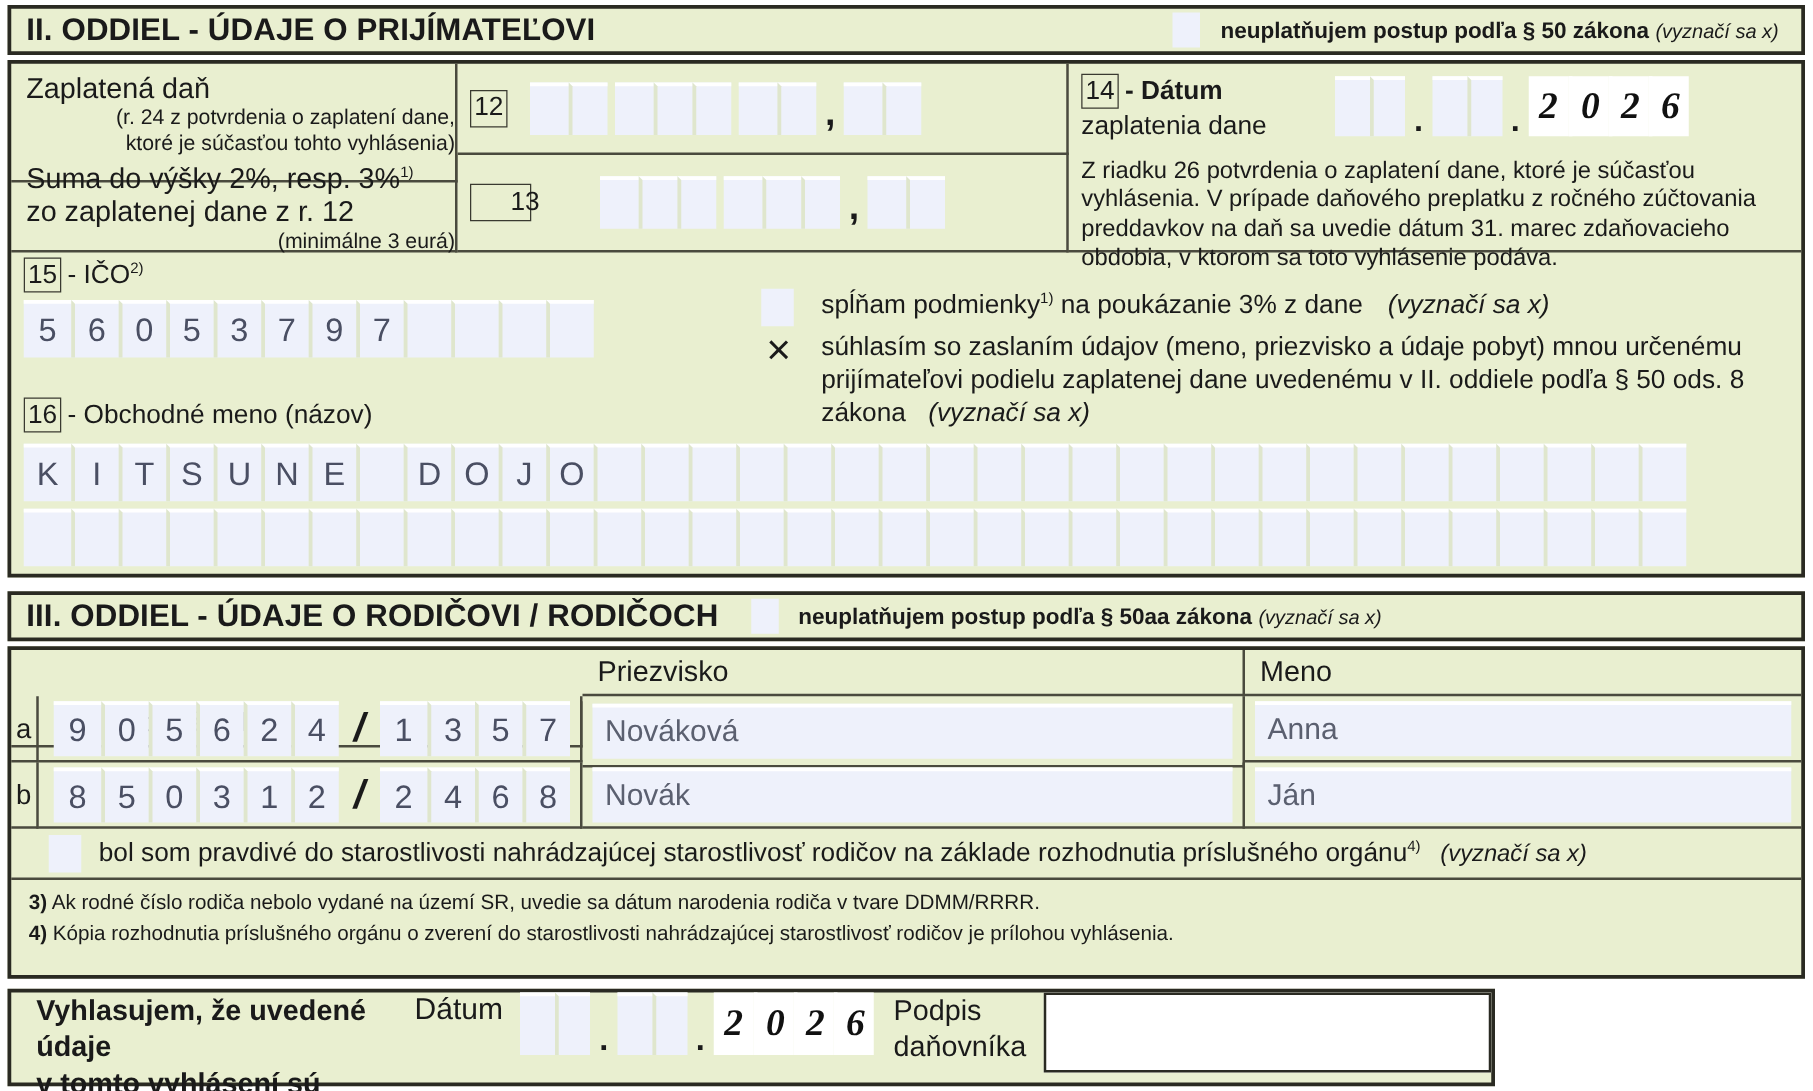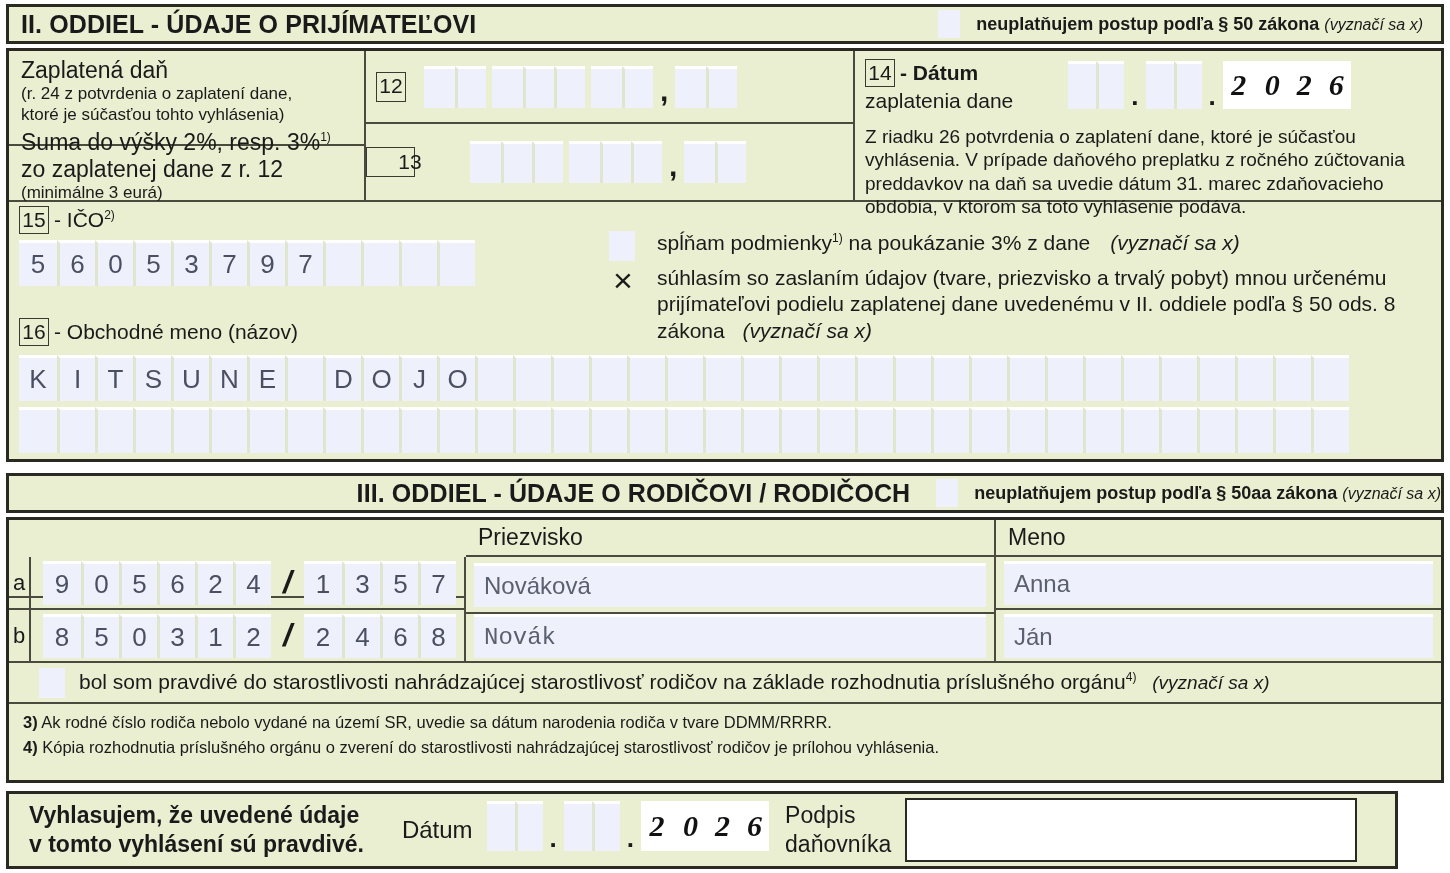--- a/index.html
+++ b/index.html
@@ -70,21 +70,21 @@
   }
   .yearcell{
     background:#ffffff;border-top:none;
     font-family:"Liberation Serif",serif;font-style:italic;font-weight:bold;
     color:#111;font-size:30px;
   }
   .yearcell + .yearcell{border-left:3px solid #ffffff;}
 
   
   .lbl{font-size:21px;line-height:1.18;}
-  .lbl-sm{font-size:17px;line-height:1.2;}
+  .lbl-sm{font-size:17px;line-height:1.2;text-align:right;}
   .sup{font-size:12px;vertical-align:super;}
   .ital{font-style:italic;}
 
   
   .tfield{
     background:#eef1fb;border-top:3px solid #ffffff;
     font-size:24px;color:#5b6070;
     display:flex;align-items:center;padding-left:10px;box-sizing:border-box;
   }
 </style>
@@ -141,21 +141,21 @@
 
     <div style="position:absolute;left:0px;top:73px;width:357px;height:78px;border-right:2px solid #4a4a3e;border-bottom:2px solid #4a4a3e;box-sizing:border-box;padding:5px 0 0 12px;">
       <div class="lbl" style="font-size:23px;">
         <span>Suma do výšky 2%, resp. 3%</span><span class="sup">1)</span>
       </div>
       <div class="lbl" style="font-size:23px;">zo zaplatenej dane z r. 12</div>
       <div class="lbl-sm">(minimálne 3 eurá)</div>
     </div>
 
     <div style="position:absolute;left:357px;top:73px;width:489px;height:78px;border-right:2px solid #4a4a3e;border-bottom:2px solid #4a4a3e;box-sizing:border-box;display:flex;align-items:center;">
-      <span class="numbox" style="width:30px;height:30px;padding-left:43px;">13</span>
+      <span class="numbox" style="margin-left:10px;width:30px;height:30px;padding-left:43px;">13</span>
       <span style="width:55px"></span>
       <span class="strip">
         <span class="grp">
           <span class="cell" style="width:31px;height:42px;"></span>
           <span class="cell" style="width:31px;height:42px;"></span>
           <span class="cell" style="width:31px;height:42px;"></span>
         </span>
         <span class="grp">
           <span class="cell" style="width:31px;height:42px;"></span>
           <span class="cell" style="width:31px;height:42px;"></span>
@@ -231,21 +231,21 @@
       <span class="lbl" style="margin-left:22px;white-space:nowrap;">
         <span>spĺňam podmienky</span><span class="sup">1)</span>
         <span>na poukázanie 3% z dane</span>
         <span class="ital" style="margin-left:14px;">(vyznačí sa x)</span>
       </span>
     </div>
 
     <div style="position:absolute;left:600px;top:214px;width:835px;height:90px;display:flex;align-items:flex-start;">
       <span class="xmark">×</span>
       <span class="lbl" style="margin-left:20px;line-height:1.26;">
-        <span style="display:block;white-space:nowrap;">súhlasím so zaslaním údajov (tvare, priezvisko a trvalý pobyt) mnou určenému</span>
+        <span style="display:block;white-space:nowrap;">súhlasím so zaslaním údajov (meno, priezvisko a údaje pobyt) mnou určenému</span>
         <span style="display:block;white-space:nowrap;">prijímateľovi podielu zaplatenej dane uvedenému v II. oddiele podľa § 50 ods. 8</span>
         <span style="display:block;white-space:nowrap;">
           <span>zákona</span>
           <span class="ital" style="margin-left:12px;">(vyznačí sa x)</span>
         </span>
       </span>
     </div>
 
     <div style="position:absolute;left:10px;top:267px;display:flex;align-items:center;">
       <span class="numbox" style="width:30px;height:28px;">16</span>
@@ -323,21 +323,21 @@
       <span class="cell" style="width:38px;height:46px;"></span>
       <span class="cell" style="width:38px;height:46px;"></span>
       <span class="cell" style="width:38px;height:46px;"></span>
       <span class="cell" style="width:38px;height:46px;"></span>
       <span class="cell" style="width:38px;height:46px;"></span>
       <span class="cell" style="width:38px;height:46px;"></span>
     </div>
 
   </div>
 
-  <div class="bar" style="position:absolute;left:6px;top:473px;width:1438px;height:40px;justify-content:flex-end;">
+  <div class="bar" style="position:absolute;left:6px;top:473px;width:1438px;height:40px;">
     <span class="sec-title">III. ODDIEL - ÚDAJE O RODIČOVI / RODIČOCH</span>
     <span class="cbox" style="margin-left:26px;"></span>
     <span class="sec-note" style="margin-left:16px;">
       <span>neuplatňujem postup podľa § 50aa zákona</span>
       <span class="ital">(vyznačí sa x)</span>
     </span>
   </div>
 
   <div class="block" style="position:absolute;left:6px;top:517px;width:1438px;height:266px;">
 
@@ -398,21 +398,21 @@
         </span>
         <span style="font-size:32px;font-weight:bold;font-style:italic;padding:0 12px;">/</span>
         <span class="strip">
           <span class="cell" style="width:38px;height:44px;">2</span>
           <span class="cell" style="width:38px;height:44px;">4</span>
           <span class="cell" style="width:38px;height:44px;">6</span>
           <span class="cell" style="width:38px;height:44px;">8</span>
         </span>
       </div>
       <div style="position:absolute;left:457px;top:0px;width:530px;height:53px;border-right:2px solid #4a4a3e;border-bottom:2px solid #4a4a3e;box-sizing:border-box;display:flex;align-items:center;padding:0 8px;">
-        <span class="tfield" style="width:100%;height:44px;font-family:Liberation Mono, monospace;">Novák</span>
+        <span class="tfield" style="width:100%;height:44px;">Novák</span>
       </div>
       <div style="position:absolute;left:987px;top:0px;width:445px;height:53px;border-bottom:2px solid #4a4a3e;box-sizing:border-box;display:flex;align-items:center;padding:0 8px;">
         <span class="tfield" style="width:100%;height:44px;">Ján</span>
       </div>
     </div>
 
     <div style="position:absolute;left:0px;top:143px;width:1432px;height:41px;border-bottom:2px solid #4a4a3e;box-sizing:border-box;display:flex;align-items:center;padding-left:30px;">
       <span class="cbox wide"></span>
       <span class="lbl" style="margin-left:14px;font-size:21px;white-space:nowrap;">
         <span>bol som pravdivé do starostlivosti nahrádzajúcej starostlivosť rodičov na základe rozhodnutia príslušného orgánu</span><span class="sup">4)</span>
@@ -425,21 +425,21 @@
         <b>3)</b>
         <span>Ak rodné číslo rodiča nebolo vydané na území SR, uvedie sa dátum narodenia rodiča v tvare DDMM/RRRR.</span>
       </div>
       <div style="font-size:16.5px;line-height:1.5;">
         <b>4)</b>
         <span>Kópia rozhodnutia príslušného orgánu o zverení do starostlivosti nahrádzajúcej starostlivosť rodičov je prílohou vyhlásenia.</span>
       </div>
     </div>
   </div>
 
-  <div class="block" style="position:absolute;left:6px;top:791px;width:1392px;height:78px;display:flex;align-items:center;">
+  <div class="block" style="position:absolute;left:6px;top:791px;width:1190px;height:78px;display:flex;">
 
     <div style="margin-left:20px;font-weight:bold;font-size:23px;line-height:1.26;">
       <div>Vyhlasujem, že uvedené údaje</div>
       <div>v tomto vyhlásení sú pravdivé.</div>
     </div>
 
     <span class="lbl" style="margin-left:38px;font-size:24px;">Dátum</span>
 
     <span class="strip" style="margin-left:14px;">
       <span class="grp">

